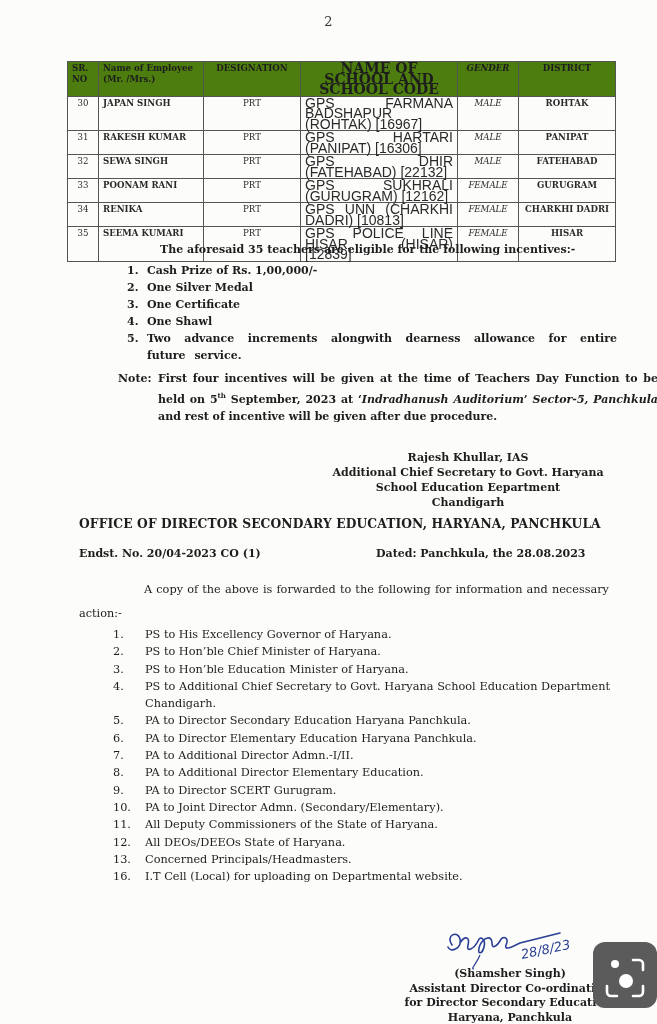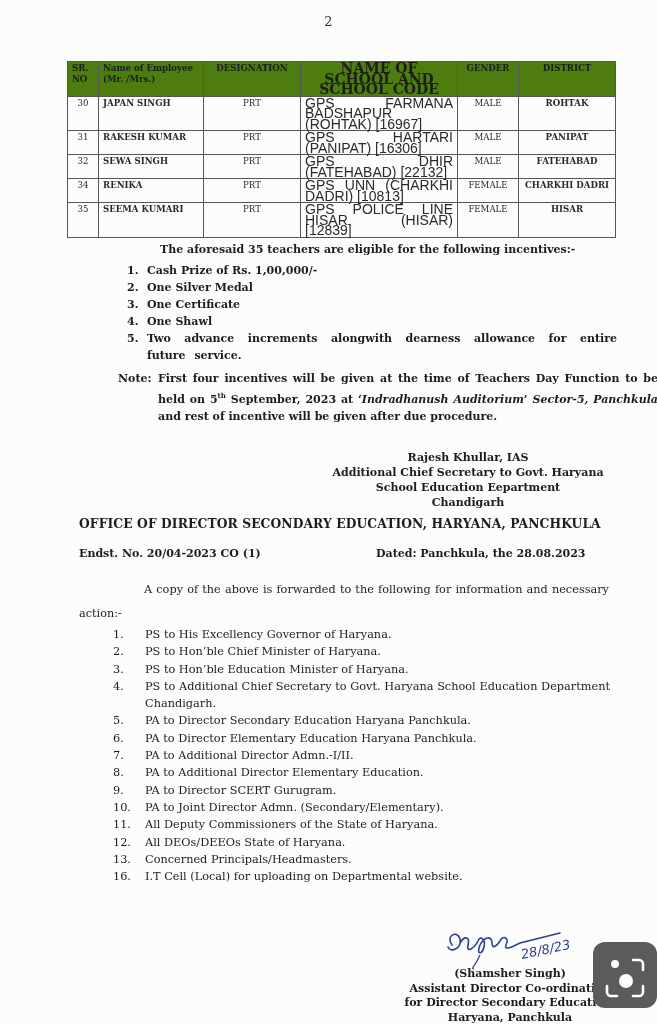--- a/index.html
+++ b/index.html
@@ -22,21 +22,21 @@
   table.awardees th, table.awardees td {
     border: 1px solid #555; padding: 1px 4px; vertical-align: top;
   }
   table.awardees th { background: #4d7c0f; font-weight: bold; text-align: center; height: 22px; }
   table.awardees th.left { text-align: left; }
   table.awardees td { height: 21px; color: #2a2a2a; }
   .c-sr { width: 22px; text-align: center; }
   .c-name { width: 96px; font-weight: bold; }
   .c-des { width: 88px; text-align: center; }
   .c-school { width: 148px; text-align: justify; font-family: "Liberation Sans", sans-serif; font-size: 14px; }
-  .c-gen { width: 52px; text-align: center; }
+  .c-gen { width: 52px; text-align: center; font-style: italic; }
   .c-dist { text-align: center; font-weight: bold; }
   .intro { left: 160px; top: 243px; font-size: 11px; font-weight: bold; }
   .incentives { left: 127px; top: 262px; width: 490px; font-size: 11px; font-weight: bold; margin: 0; padding: 0; list-style: none; }
   .incentives li { display: flex; line-height: 17px; }
   .incentives .num { width: 20px; flex: none; }
   .incentives .txt { flex: 1; text-align: justify; }
   .incentives .txt.spread { word-spacing: 5px; }
 
   .note { left: 79px; top: 370px; width: 540px; font-size: 11px; font-weight: bold; line-height: 17px; display: flex; margin-left: 39px; }
   .note .lbl { width: 40px; flex: none; }
@@ -98,20 +98,28 @@
       </tr>
       <tr>
         <td class="c-sr">32</td>
         <td class="c-name">SEWA SINGH</td>
         <td class="c-des">PRT</td>
         <td class="c-school">GPS DHIR (FATEHABAD) [22132]</td>
         <td class="c-gen">MALE</td>
         <td class="c-dist">FATEHABAD</td>
       </tr>
       <tr>
+        <td class="c-sr">33</td>
+        <td class="c-name">POONAM RANI</td>
+        <td class="c-des">PRT</td>
+        <td class="c-school">GPS SUKHRALI (GURUGRAM) [12162]</td>
+        <td class="c-gen">FEMALE</td>
+        <td class="c-dist">GURUGRAM</td>
+      </tr>
+      <tr>
         <td class="c-sr">34</td>
         <td class="c-name">RENIKA</td>
         <td class="c-des">PRT</td>
         <td class="c-school">GPS UNN (CHARKHI DADRI) [10813]</td>
         <td class="c-gen">FEMALE</td>
         <td class="c-dist">CHARKHI DADRI</td>
       </tr>
       <tr>
         <td class="c-sr">35</td>
         <td class="c-name">SEEMA KUMARI</td>

